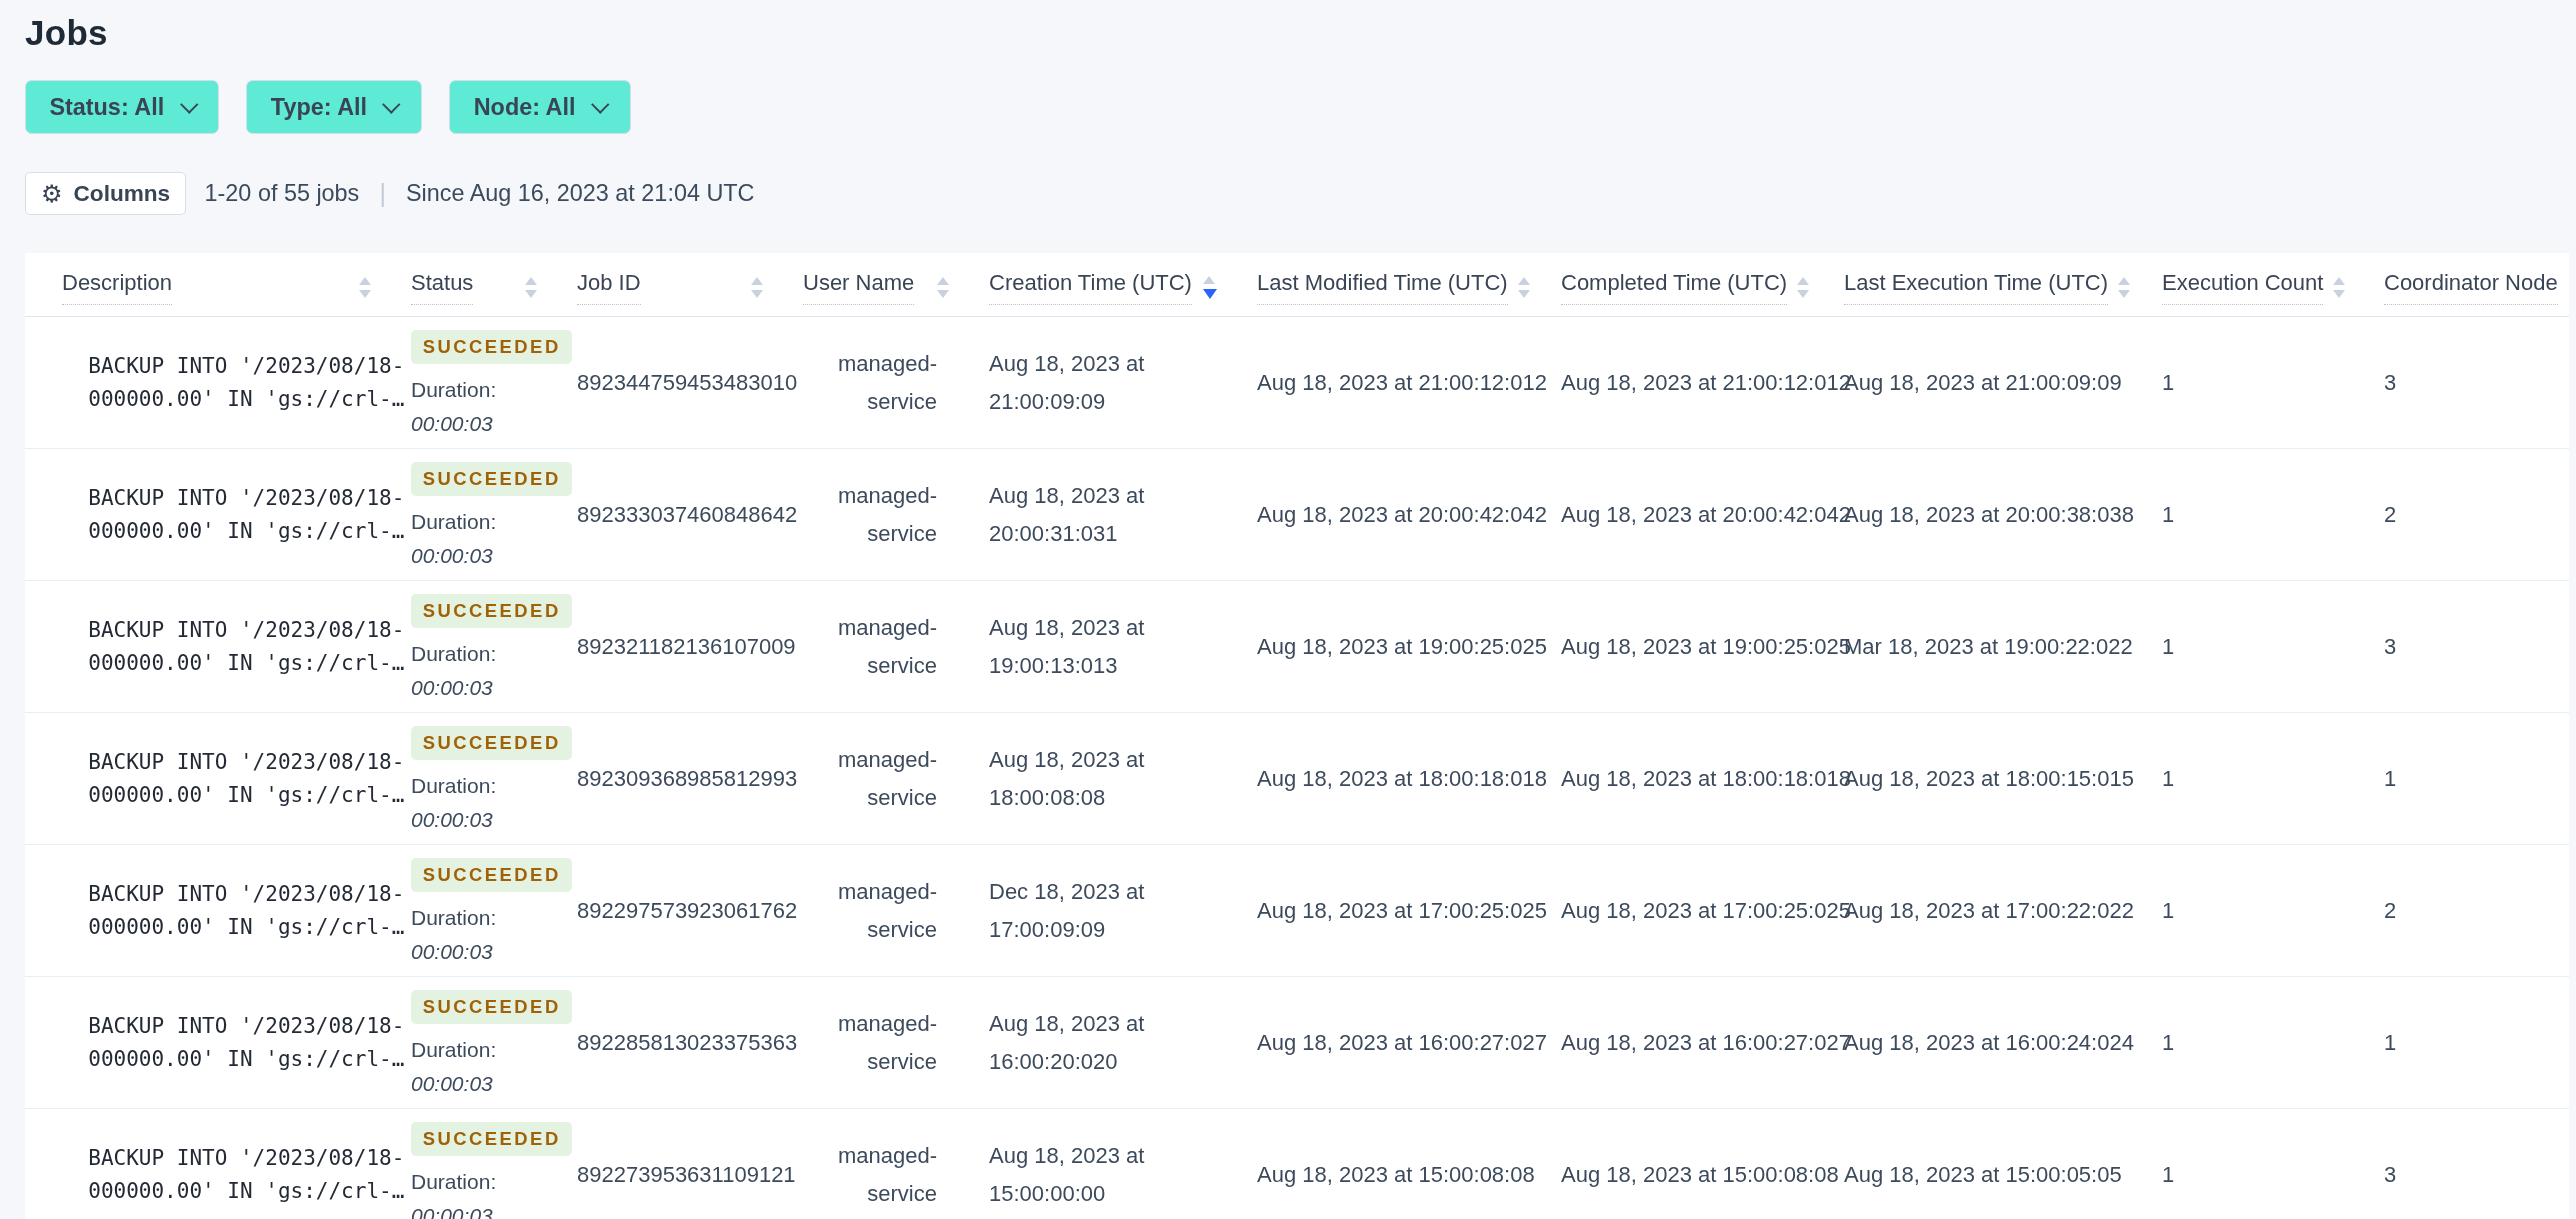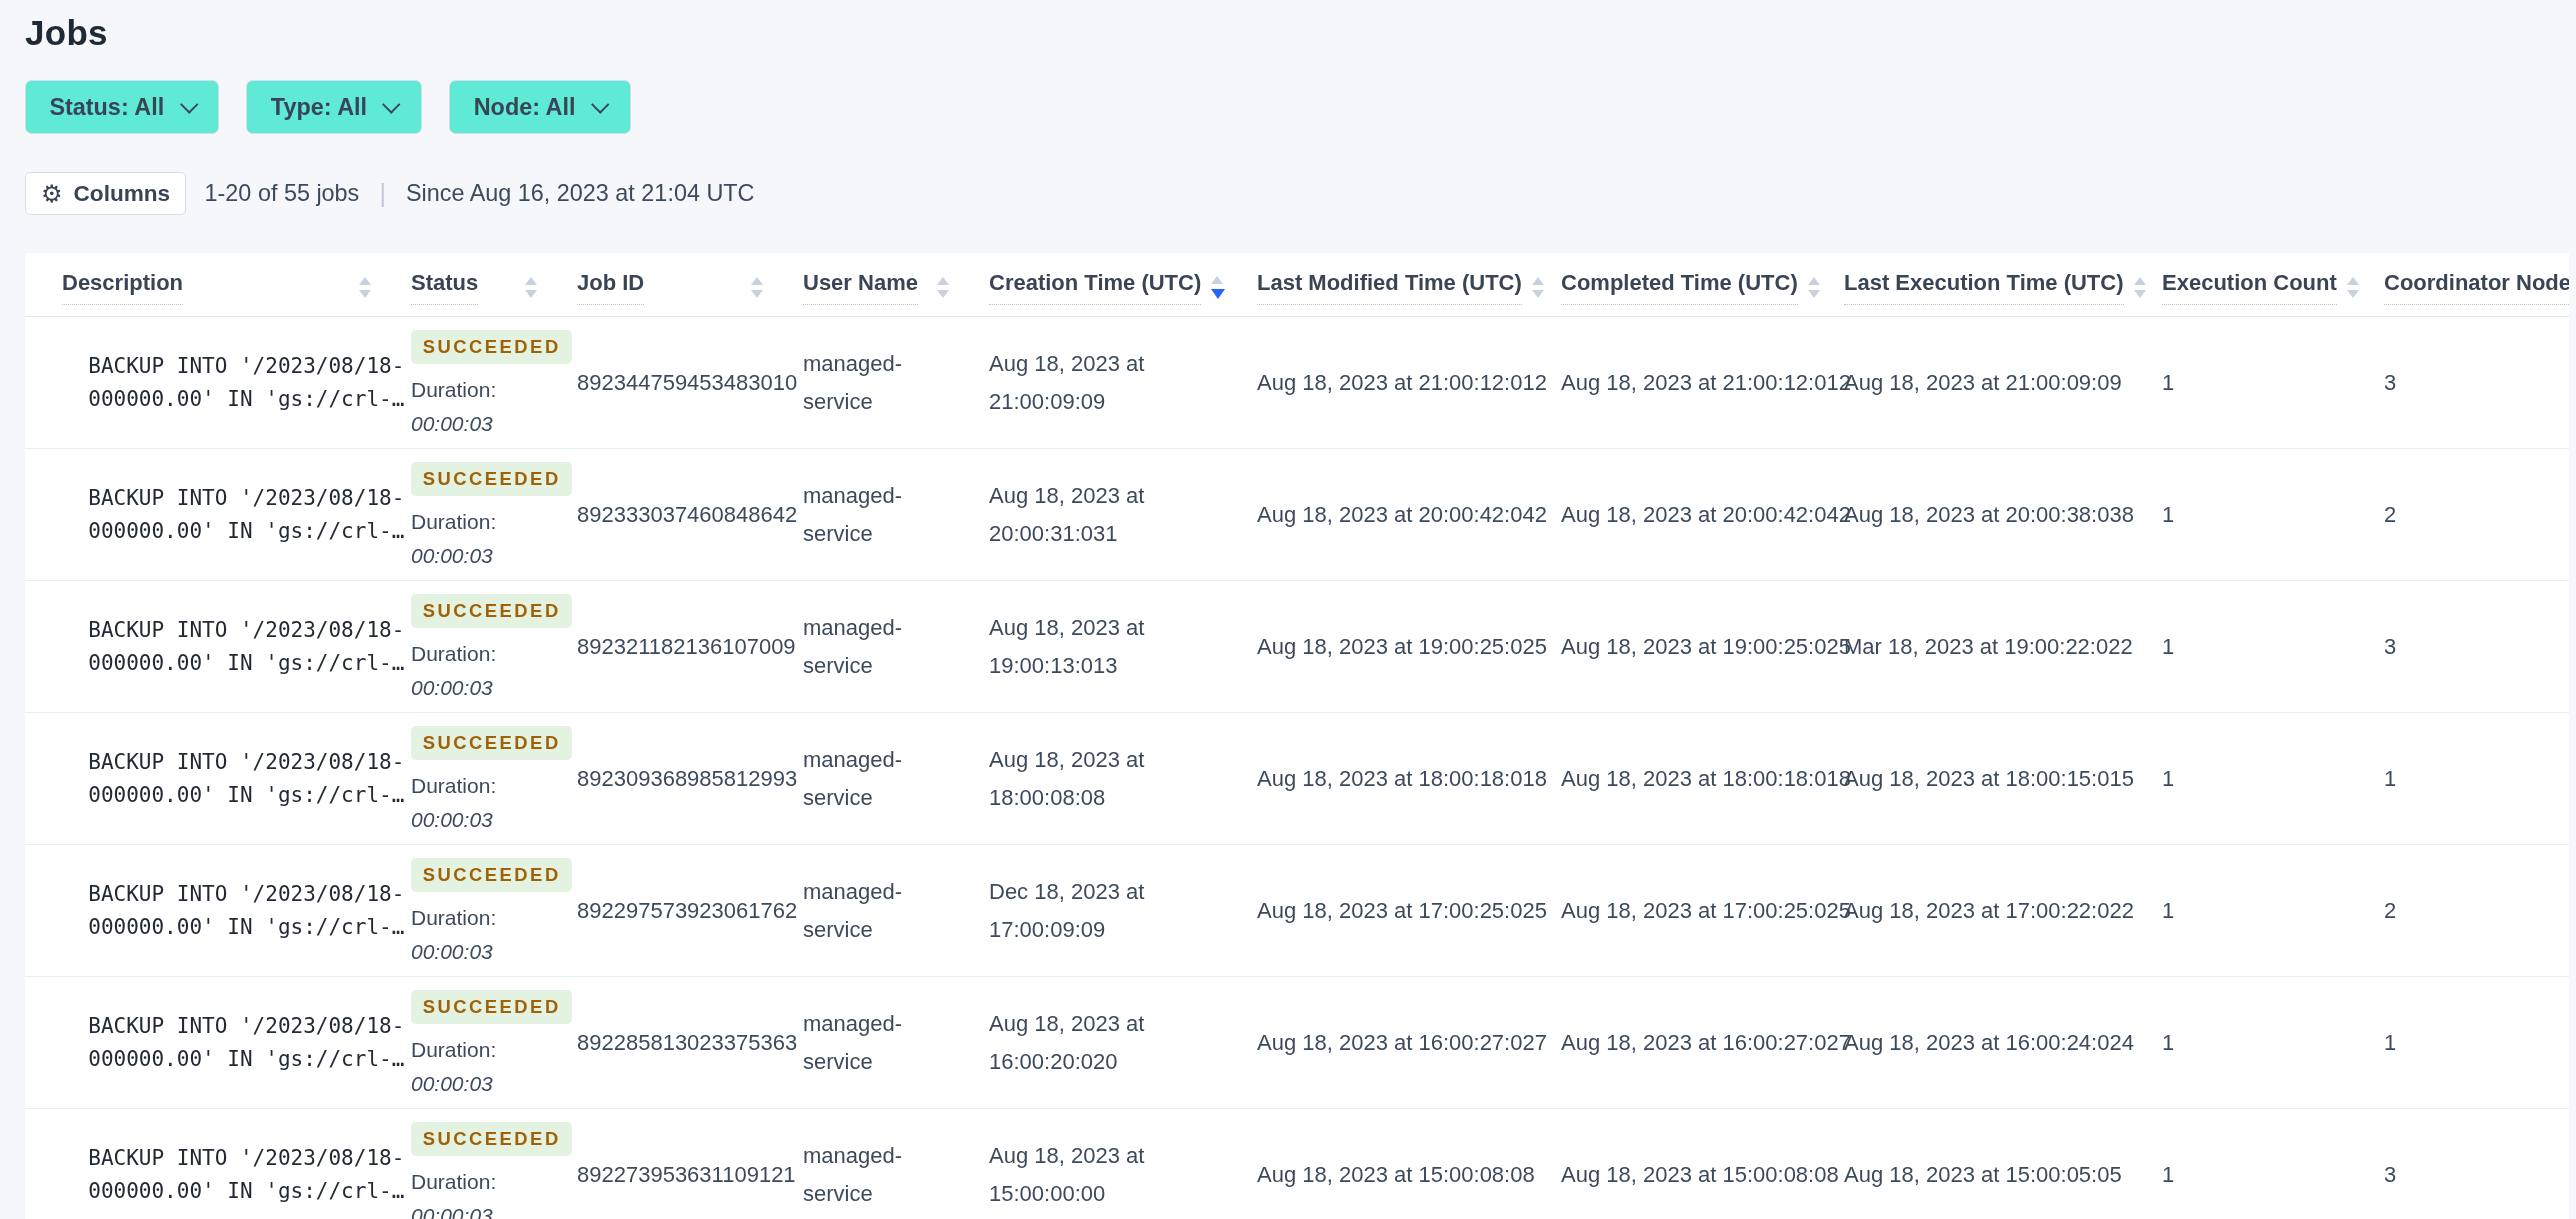--- a/index.html
+++ b/index.html
@@ -46,21 +46,21 @@
   .sep { color:#c3cad6; font-size:25px; font-weight:400; padding:0 1.7px; }
 
   
   .panel { margin:38px 6.7px 0 25px; background:#fff; overflow:hidden; }
   table { border-collapse:collapse; table-layout:fixed; width:2576px; }
 
   th { text-align:left; vertical-align:middle; padding:16.7px 40px 11.7px 0; border-bottom:1.7px solid #dfe5ed; }
   th:first-child, td:first-child { padding-left:37px; }
   .th-inner { display:flex; align-items:center; justify-content:space-between; }
   .th-label {
-    font-size:22px; font-weight:700; color:#394455; white-space:nowrap;
+    font-size:22px; font-weight:400; color:#394455; white-space:nowrap;
     padding-bottom:7.5px; border-bottom:1.7px dotted #b9c2cf;
   }
   .arrows { display:inline-flex; flex-direction:column; gap:5px; margin-left:10px; flex:none; cursor:pointer; }
   .tri { width:0; height:0; border-left:6.7px solid transparent; border-right:6.7px solid transparent; }
   .tri-up   { border-bottom:8.4px solid #c9d1e0; }
   .tri-down { border-top:8.4px solid #c9d1e0; }
   .tri-down.active { border-top:10px solid #2962ff; border-left-width:7.5px; border-right-width:7.5px; }
 
   tbody tr { height:132px; }
   td {
@@ -74,21 +74,21 @@
   .badge {
     display:inline-block;
     background:#e4f2e2; color:#a16207;
     font-size:18.4px; font-weight:700; letter-spacing:2.5px;
     padding:6.7px 11.7px 5.9px; border-radius:5px;
   }
   .dur-label { font-size:21px; margin-top:13.4px; }
   .dur-value { font-size:21px; margin-top:10px;font-style:italic; }
   .cell-nowrap { white-space:nowrap; }
   .c-created { line-height:1.7; }
-  .user-wrap { display:inline-block; max-width:134px; line-height:1.7; overflow-wrap:break-word; }
+  .user-wrap { display:inline-block; max-width:134px; line-height:1.7; overflow-wrap:break-word;text-align:right; }
 </style>
 </head>
 <body>
 
 <div class="page">
   <h1 class="page-title">Jobs</h1>
 
   <div class="filters">
   <button class="filter-btn">
     <span class="filter-label">Status: All</span>

